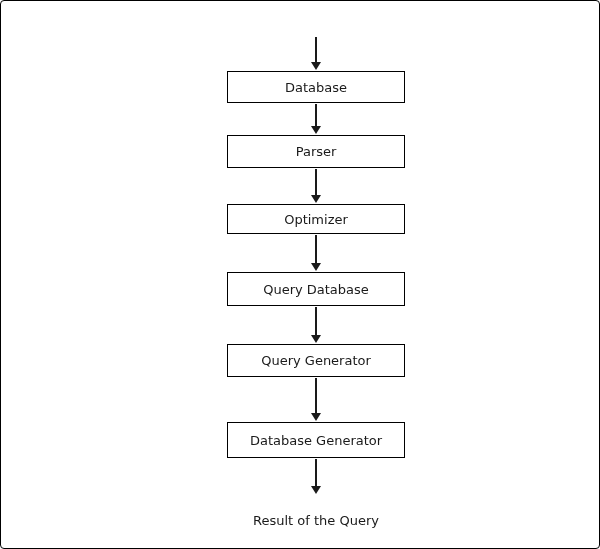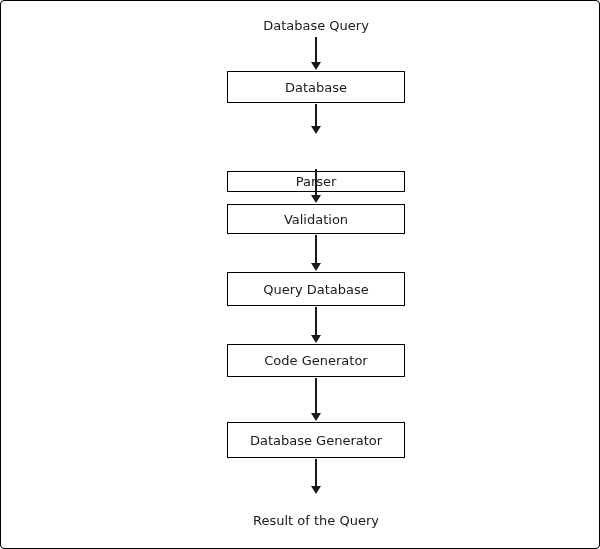--- a/index.html
+++ b/index.html
@@ -37,21 +37,21 @@
     box-sizing: border-box;
     border: 1px solid #000000;
     background: #ffffff;
     display: flex;
     align-items: center;
     justify-content: center;
     text-align: center;
     white-space: nowrap;
   }
   .b1 { top: 70px;  height: 32px; }
-  .b2 { top: 134px; height: 21px; margin-top: 36px; }
+  .b2 { top: 134px; height: 33px; }
   .b3 { top: 203px; height: 30px; }
   .b4 { top: 271px; height: 34px; }
   .b5 { top: 343px; height: 33px; }
   .b6 { top: 421px; height: 36px; }
   .arrow {
     position: absolute;
     left: 309px;
     width: 12px;
     display: flex;
     flex-direction: column;
@@ -75,21 +75,20 @@
   .a4 { top: 234px; height: 36px; }
   .a5 { top: 306px; height: 36px; }
   .a6 { top: 377px; height: 43px; }
   .a7 { top: 458px; height: 35px; }
 </style>
 </head>
 <body>
 
 <div class="canvas">
 
-  <div class="flow-label start-label">Database Query</div>
 
   <div class="arrow a1">
     <div class="shaft"></div>
     <div class="head"></div>
   </div>
 
   <div class="box b1">
     <span>Database</span>
   </div>
 
@@ -101,39 +100,39 @@
   <div class="box b2">
     <span>Parser</span>
   </div>
 
   <div class="arrow a3">
     <div class="shaft"></div>
     <div class="head"></div>
   </div>
 
   <div class="box b3">
-    <span>Validation</span>
+    <span>Optimizer</span>
   </div>
 
   <div class="arrow a4">
     <div class="shaft"></div>
     <div class="head"></div>
   </div>
 
   <div class="box b4">
     <span>Query Database</span>
   </div>
 
   <div class="arrow a5">
     <div class="shaft"></div>
     <div class="head"></div>
   </div>
 
   <div class="box b5">
-    <span>Code Generator</span>
+    <span>Query Generator</span>
   </div>
 
   <div class="arrow a6">
     <div class="shaft"></div>
     <div class="head"></div>
   </div>
 
   <div class="box b6">
     <span>Database Generator</span>
   </div>

